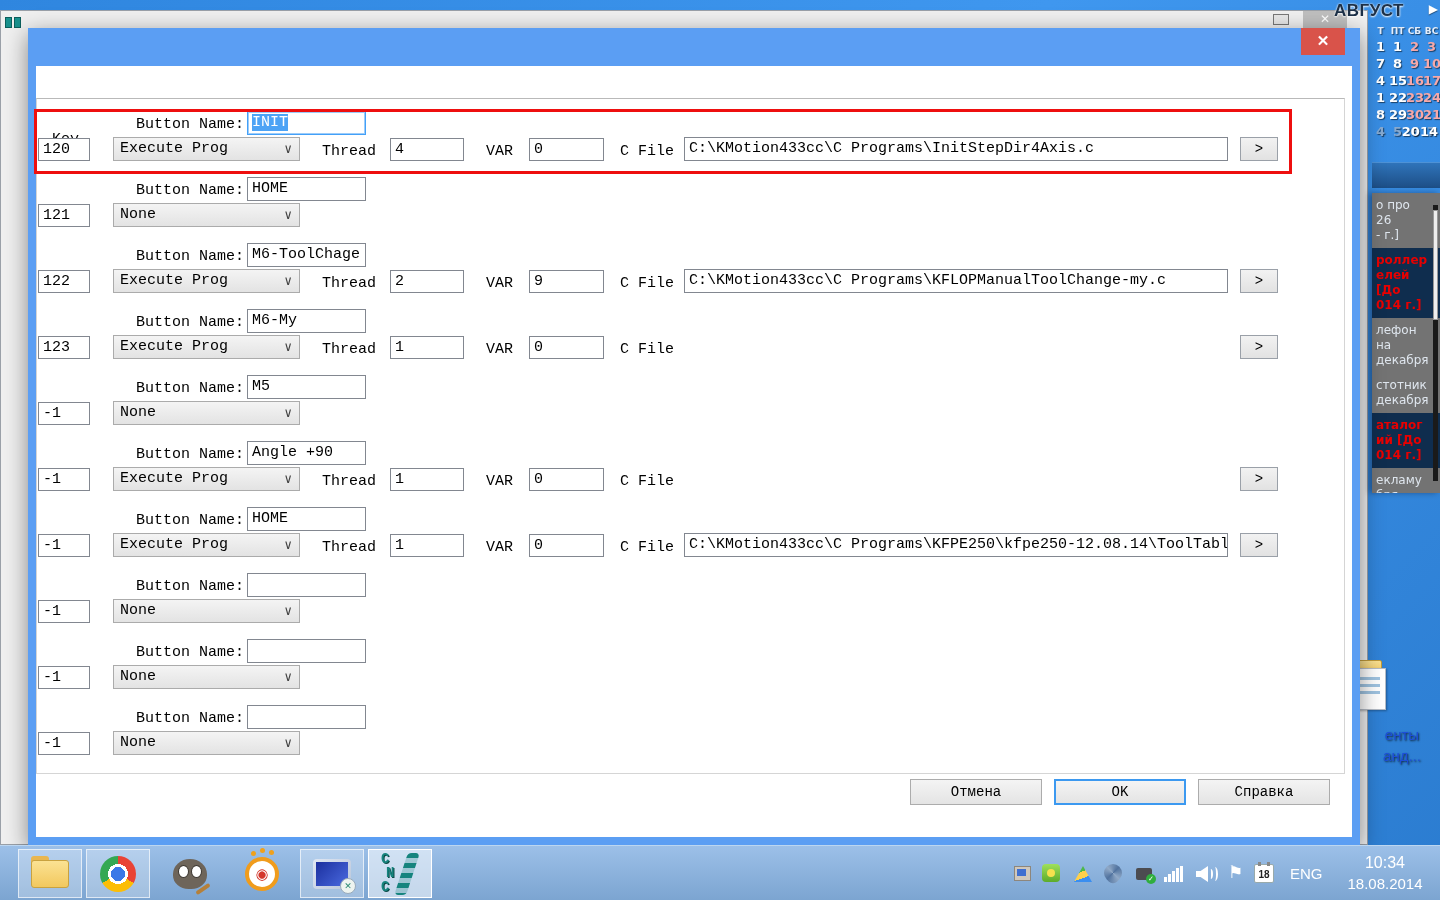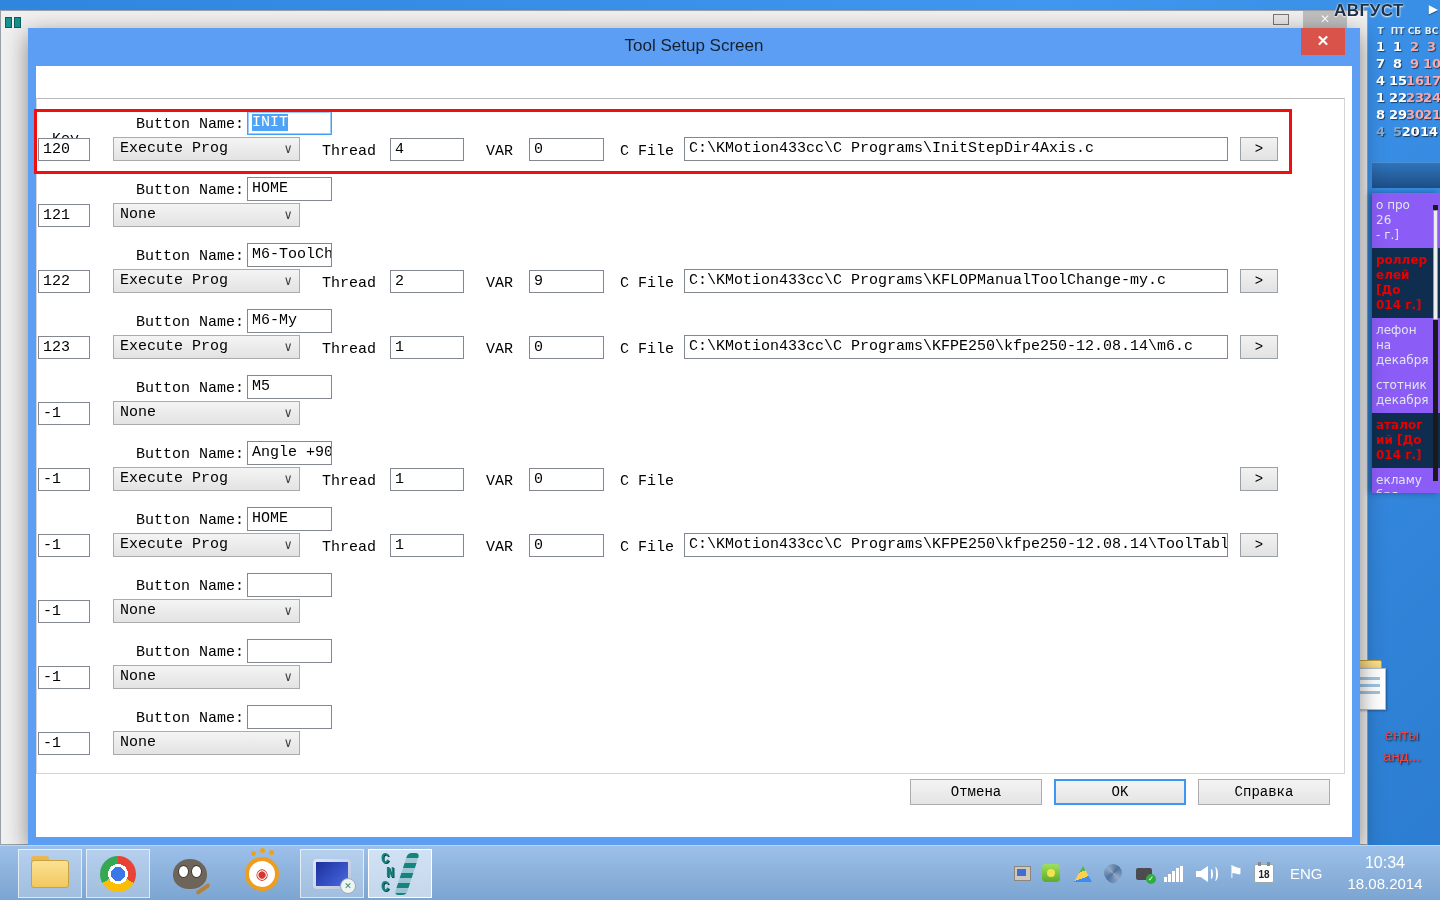--- a/index.html
+++ b/index.html
@@ -38,21 +38,21 @@
     border:1px solid #d5d5d5; border-top:1px solid #b9b9b9; z-index:1; }
   
   .red-rect { position:absolute; left:6px; top:81px; width:1258px; height:65px;
     border:3px solid #ee0f0f; z-index:6; pointer-events:none; }
   
   .brow { position:absolute; left:0; width:1270px; height:66px; z-index:2; }
   .mlabel { position:absolute; font:15px "Liberation Mono",monospace; color:#000; white-space:pre; }
   .tinput { position:absolute; background:#fff; border:1px solid #828790;
     font:15px "Liberation Mono",monospace; color:#000; padding:1px 4px;
     overflow:hidden; white-space:pre; line-height:19px; }
-  .tname  { left:219px; top:0;    width:85px; height:24px; }
+  .tname  { left:219px; top:0;    width:119px; height:24px; }
   .tname.focused { border:1px solid #43a0f8; box-shadow:0 0 0 1px #9cccfa inset; }
   .sel { background:#4da3f5; color:#fff; }
   .tkey   { left:10px;  top:27px; width:52px;  height:23px; }
   .tthread{ left:362px; top:27px; width:74px;  height:23px; }
   .tvar   { left:501px; top:27px; width:75px;  height:23px; }
   .tfile  { left:656px; top:26px; width:544px; height:24px; }
   .combo  { position:absolute; left:85px; top:26px; width:187px; height:24px;
     background:linear-gradient(#f4f4f4,#e3e3e3); border:1px solid #ababab;
     font:15px "Liberation Mono",monospace; padding:2px 6px; white-space:pre; }
   .chev { position:absolute; right:7px; top:3px; font-size:13px; color:#444; }
@@ -76,35 +76,35 @@
   .cal-head .cal-cell { font:bold 9px "DejaVu Sans",sans-serif; color:#e3edfa; }
   .cal-we { color:#f7a8a8; }
   .cal-gray .cal-cell { color:#87a9cf; }
   .cal-year { position:absolute; right:2px; top:124px; font:bold 13px "DejaVu Sans",sans-serif;
     color:#fff; text-shadow:1px 1px 1px rgba(0,0,0,.55); }
   .gadget-bar { position:absolute; left:1372px; top:162px; width:68px; height:26px;
     background:linear-gradient(#2f74ba,#1d4e86); border-top:1px solid #4e92d6; z-index:12; }
   .feed { position:absolute; left:1372px; top:193px; width:68px; height:300px;
     background:#123258; z-index:12; overflow:hidden; box-shadow:-3px 0 6px rgba(0,0,20,.35); }
   .feed-item { padding:5px 8px 5px 4px; }
-  .feed-read { background:#8b5cf6; }
+  .feed-read { background:#737373; }
   .feed-read .feed-line { color:#dfe6ee; font:12px "DejaVu Sans",sans-serif; line-height:15px; }
   .feed-unread { background:#0f2d4e; }
   .feed-unread .feed-line { color:#e80000; font:bold 12px "DejaVu Sans",sans-serif; line-height:15px; }
   .feed-scroll { position:absolute; right:2px; top:12px; width:5px; height:276px; background:#1a1a1a; }
   .feed-thumb { position:absolute; left:0; top:5px; width:5px; height:110px; background:#eee; border:1px solid #999; }
   
   .desk-icon { position:absolute; left:1352px; top:658px; width:86px; height:120px; z-index:12; }
   .desk-folder { position:absolute; left:4px; top:2px; width:26px; height:16px;
     background:linear-gradient(#fbe293,#eec25a); border:1px solid #c09a3a; border-radius:2px; }
   .desk-doc { position:absolute; left:2px; top:10px; width:32px; height:42px;
     background:#fff; border:1px solid #b5bcc6; box-shadow:1px 1px 2px rgba(0,0,0,.3); }
   .desk-doc i { position:absolute; left:5px; right:5px; height:3px; background:#9fc3e0; }
   .desk-label { position:absolute; left:14px; top:66px; width:72px; text-align:center;
-    font-size:15px; color:#ef4444; text-shadow:1px 1px 2px rgba(0,0,0,.75); line-height:21px; }
+    font-size:15px; color:#1d4ed8; text-shadow:1px 1px 2px rgba(0,0,0,.75); line-height:21px; }
   
   .taskbar { position:absolute; left:0; top:845px; width:1440px; height:55px;
     background:linear-gradient(#9cc0e8,#7ca5d1); border-top:1px solid #bcd6f0; z-index:50; }
   .app { position:absolute; top:3px; width:64px; height:49px; display:flex;
     align-items:center; justify-content:center; }
   .app.boxed { background:rgba(255,255,255,.28); border:1px solid rgba(255,255,255,.65); }
   .app.active { background:rgba(255,255,255,.55); border:1px solid #fff; }
   
   .ic-folder { width:38px; height:28px; position:relative; }
   .ic-folder::before { content:""; position:absolute; left:0; top:-4px; width:18px; height:8px;
@@ -238,21 +238,20 @@
       <i style="top:15px"></i>
       <i style="top:22px"></i>
   </span>
   <div class="desk-label">
     <div>енты</div>
     <div>анд...</div>
   </div>
 </div>
 
 <div class="dialog">
-  <div class="dlg-title">Tool Setup Screen</div>
   <div class="dlg-close">✕</div>
   <div class="dlg-body"></div>
   <div class="tabpane"></div>
   <div class="red-rect"></div>
   <div id="rows">
       <div class="brow" style="top: 83px;">
         <span class="mlabel" style="left:24px;top:20px">Key</span>
         <span class="mlabel" style="left:108px;top:5px">Button Name:</span>
         <span class="tinput tname focused"><span class="sel">INIT</span></span>
         <span class="tinput tkey"><span>120</span></span>
@@ -287,21 +286,20 @@
       <div class="brow" style="top: 281px;">
         <span class="mlabel" style="left:108px;top:5px">Button Name:</span>
         <span class="tinput tname"><span class="">M6-My</span></span>
         <span class="tinput tkey"><span>123</span></span>
         <span class="combo"><span>Execute Prog</span><span class="chev">∨</span></span>
         <span class="mlabel" style="left:294px;top:32px">Thread</span>
         <span class="tinput tthread"><span>1</span></span>
         <span class="mlabel" style="left:458px;top:32px">VAR</span>
         <span class="tinput tvar"><span>0</span></span>
         <span class="mlabel" style="left:592px;top:32px">C File</span>
-        <span class="tinput tfile"><span>C:\KMotion433cc\C Programs\KFPE250\kfpe250-12.08.14\m6.c</span></span>
         <span class="browse">&gt;</span>
       </div>
       <div class="brow" style="top: 347px;">
         <span class="mlabel" style="left:108px;top:5px">Button Name:</span>
         <span class="tinput tname"><span class="">M5</span></span>
         <span class="tinput tkey"><span>-1</span></span>
         <span class="combo"><span>None</span><span class="chev">∨</span></span>
       </div>
       <div class="brow" style="top: 413px;">
         <span class="mlabel" style="left:108px;top:5px">Button Name:</span>

